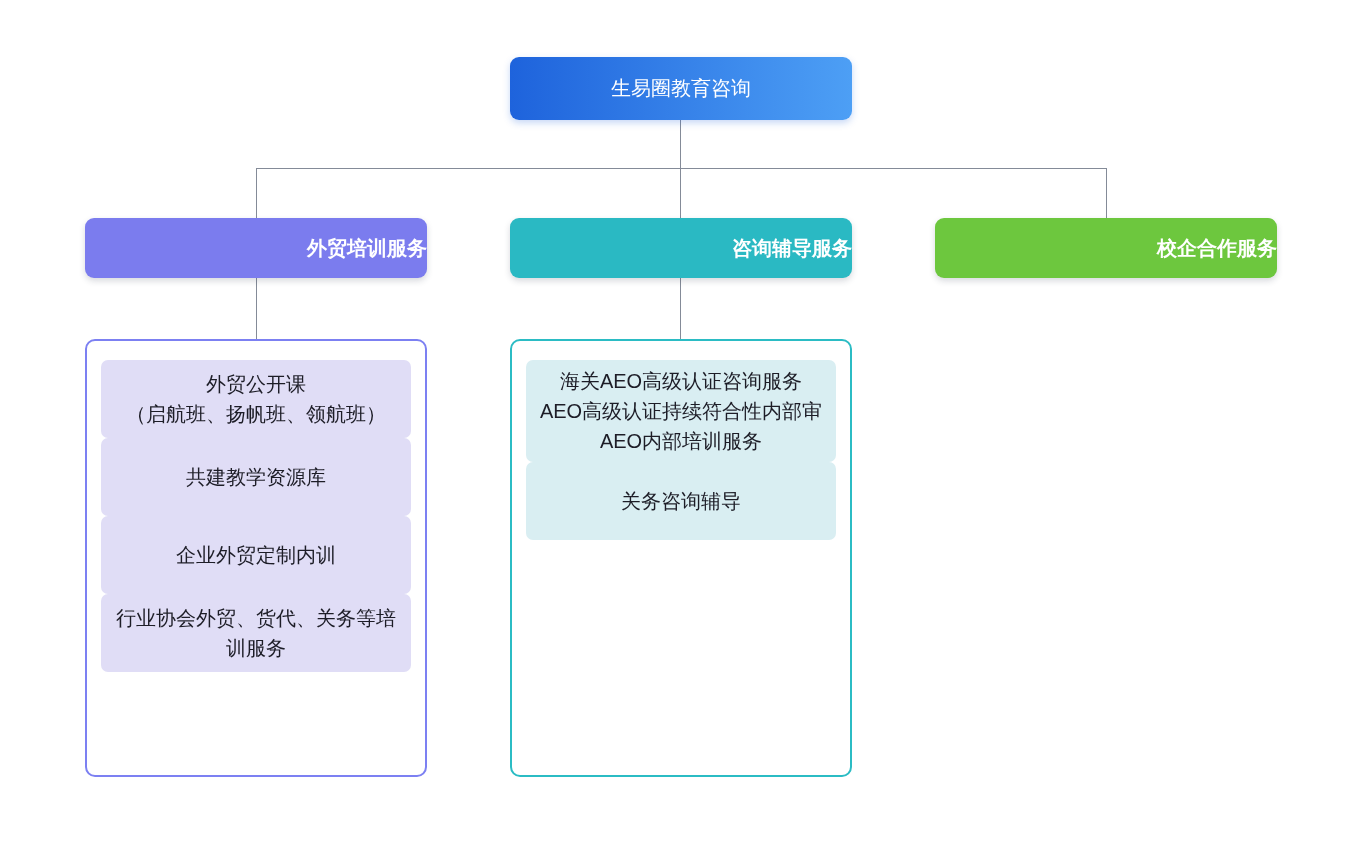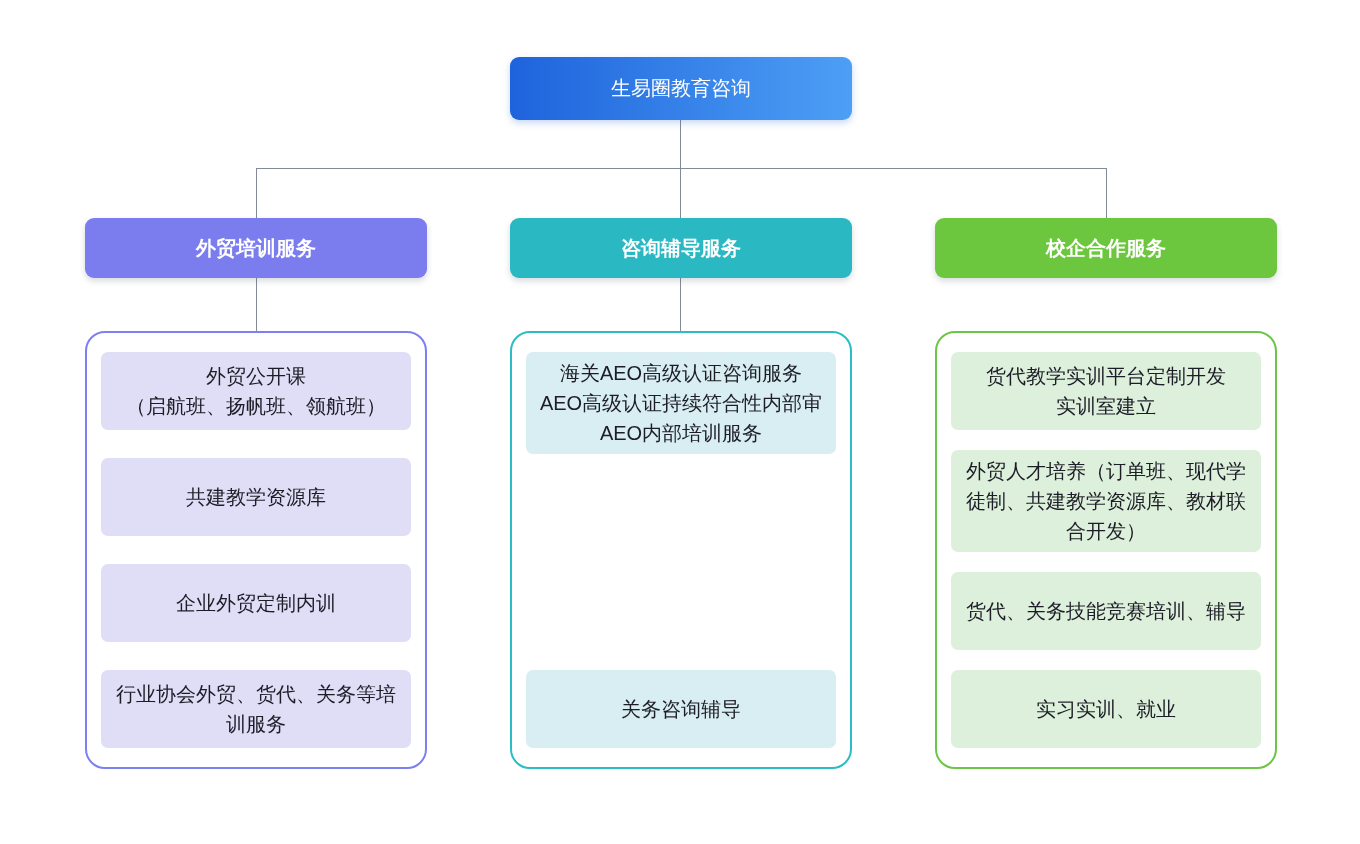--- a/index.html
+++ b/index.html
@@ -24,38 +24,37 @@
     display: flex; align-items: center; justify-content: center;
     color: #ffffff;
     font-size: 20px; font-weight: normal;
     box-shadow: 0 3px 7px rgba(30, 99, 220, 0.25);
   }
   .branch-header {
     position: absolute;
     top: 218px;
     width: 342px; height: 60px;
     border-radius: 9px;
-    display: flex; align-items: center; justify-content: center;
+    display: flex; align-items: center; justify-content: flex-end;
     color: #ffffff;
     font-size: 20px; font-weight: bold;
     background: var(--hdr);
     box-shadow: 0 3px 6px rgba(40, 50, 70, 0.18);
   }
   .branch-container {
     position: absolute;
-    top: 331px;
+    top: 339px;
     width: 342px; height: 438px;
     box-sizing: border-box;
     background: #ffffff;
     border: 2px solid var(--brd);
-    border-radius: 20px;
+    border-radius: 10px;
     padding: 19px 14px;
     display: flex;
     flex-direction: column;
-    justify-content: space-between;
   }
   .col-1 { left: 85px; }
   .col-2 { left: 510px; }
   .col-3 { left: 935px; }
   .service-item {
     background: var(--itm);
     border-radius: 7px;
     min-height: 78px;
     box-sizing: border-box;
     padding: 6px 12px;
@@ -108,21 +107,14 @@
   <div class="branch-container col-2" style="--hdr: #2AB9C3; --brd: #2BBCC4; --itm: #D9EEF2;">
     <div class="service-item">海关AEO高级认证咨询服务
 AEO高级认证持续符合性内部审
 AEO内部培训服务</div>
     <div class="service-item">关务咨询辅导</div>
   </div>
 
   <div class="branch-header col-3" style="--hdr: #6DC73E; --brd: #6CC645; --itm: #DDF0DB;">
     <span>校企合作服务</span>
   </div>
-  <div class="branch-container col-3" style="--hdr: #6DC73E; --brd: #6CC645; --itm: #DDF0DB;">
-    <div class="service-item">货代教学实训平台定制开发
-实训室建立</div>
-    <div class="service-item">外贸人才培养（订单班、现代学徒制、共建教学资源库、教材联合开发）</div>
-    <div class="service-item">货代、关务技能竞赛培训、辅导</div>
-    <div class="service-item">实习实训、就业</div>
-  </div>
 
 </div>
 
 </body></html>

